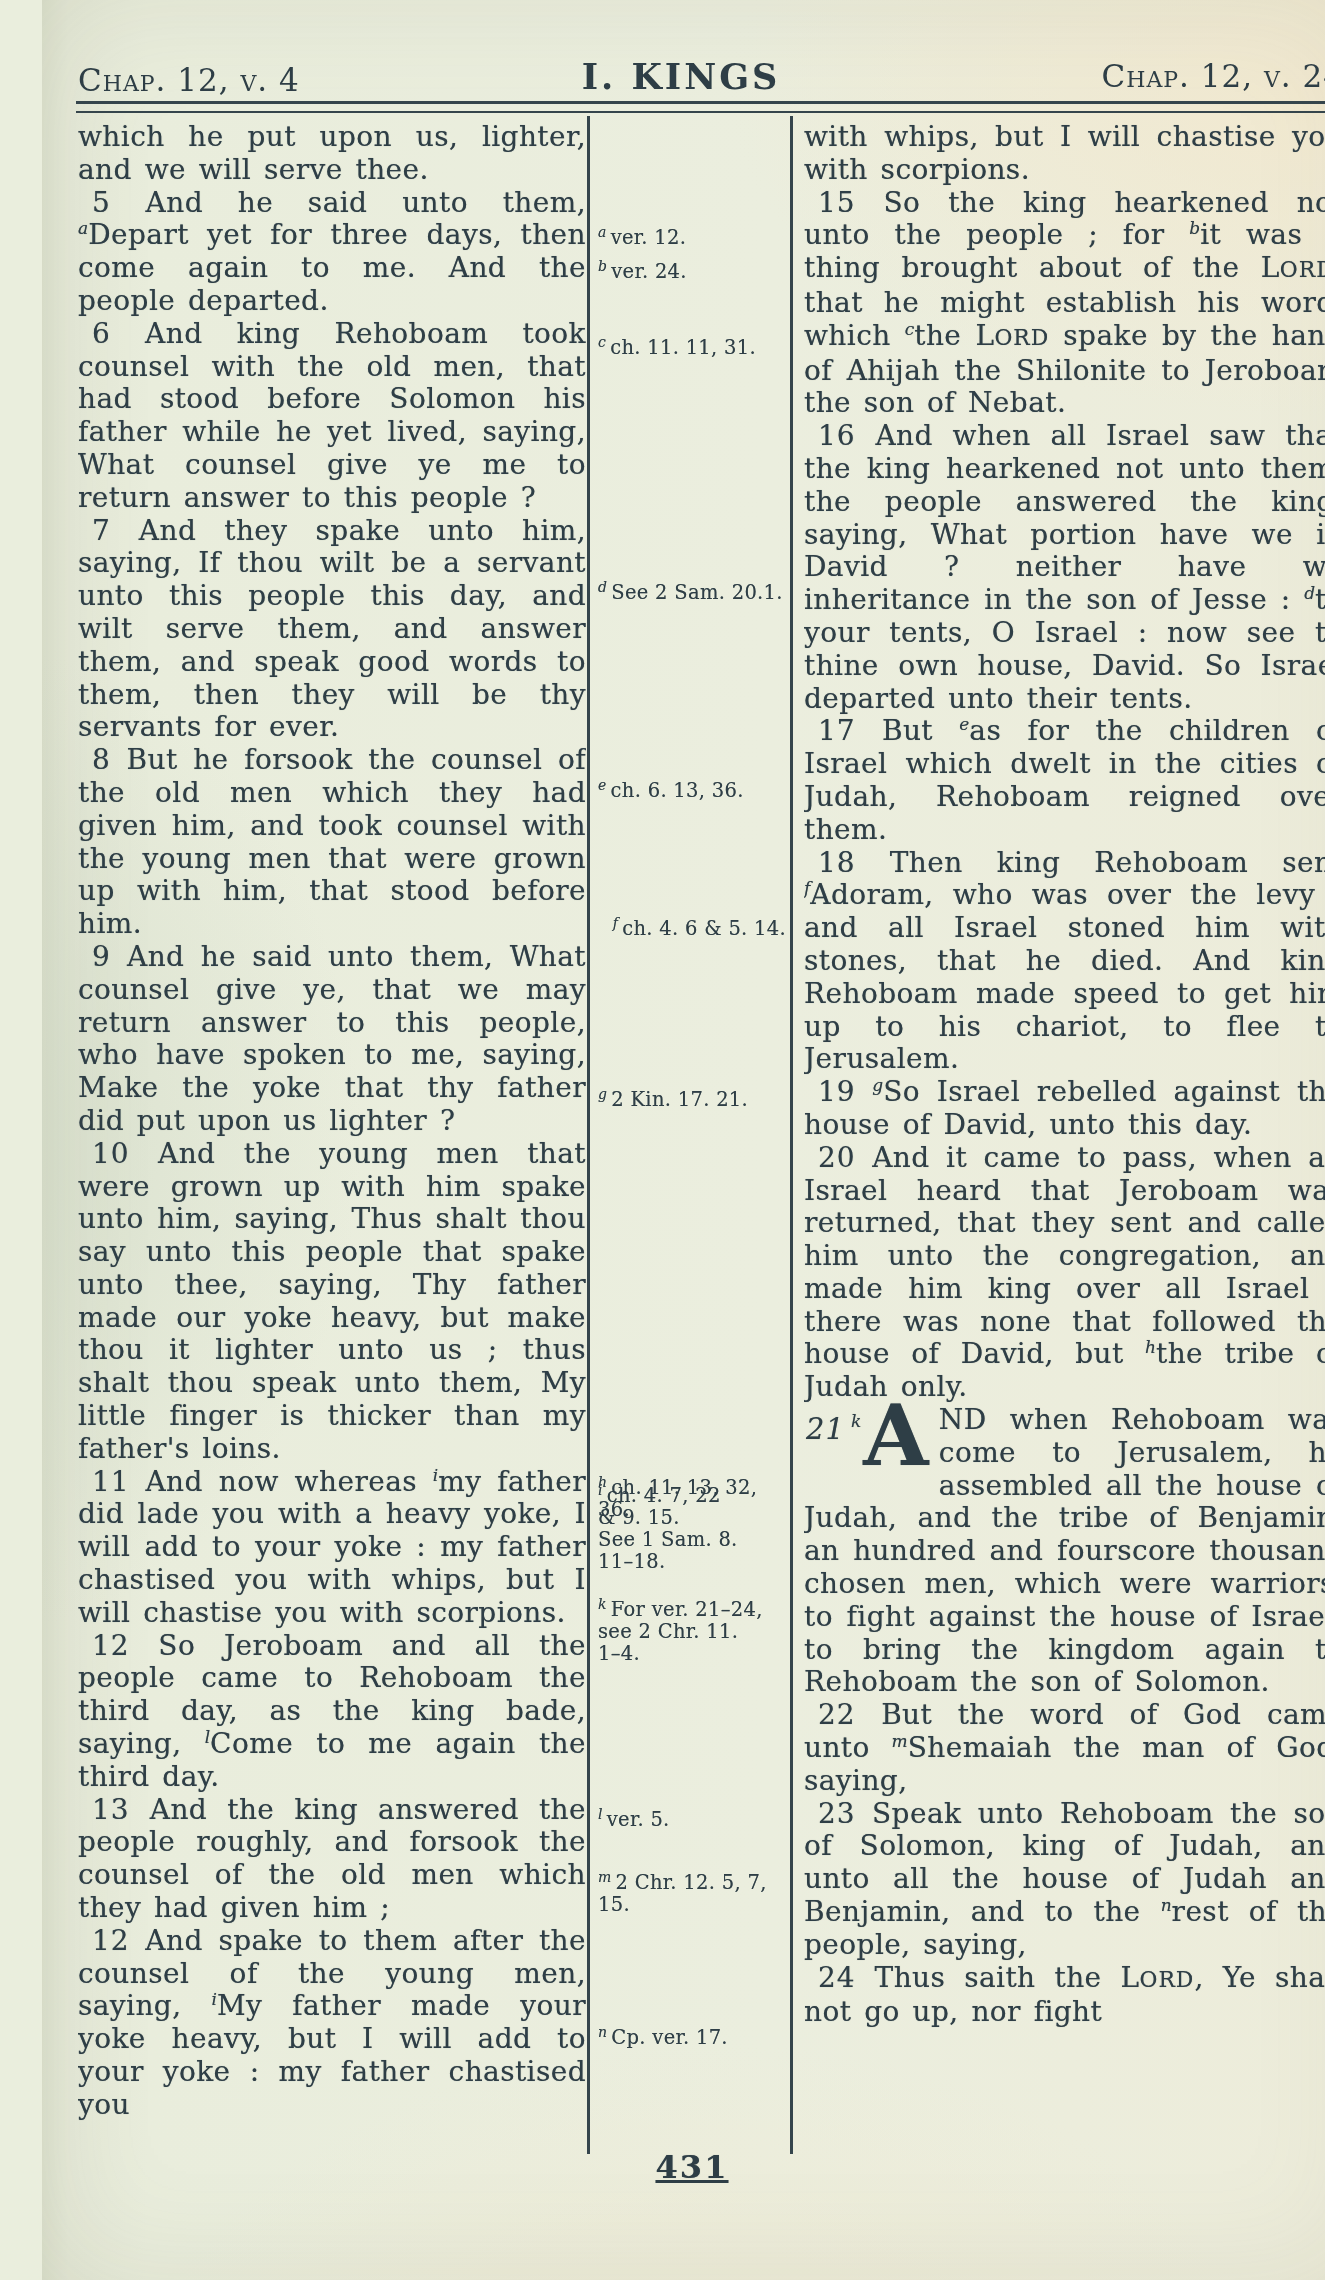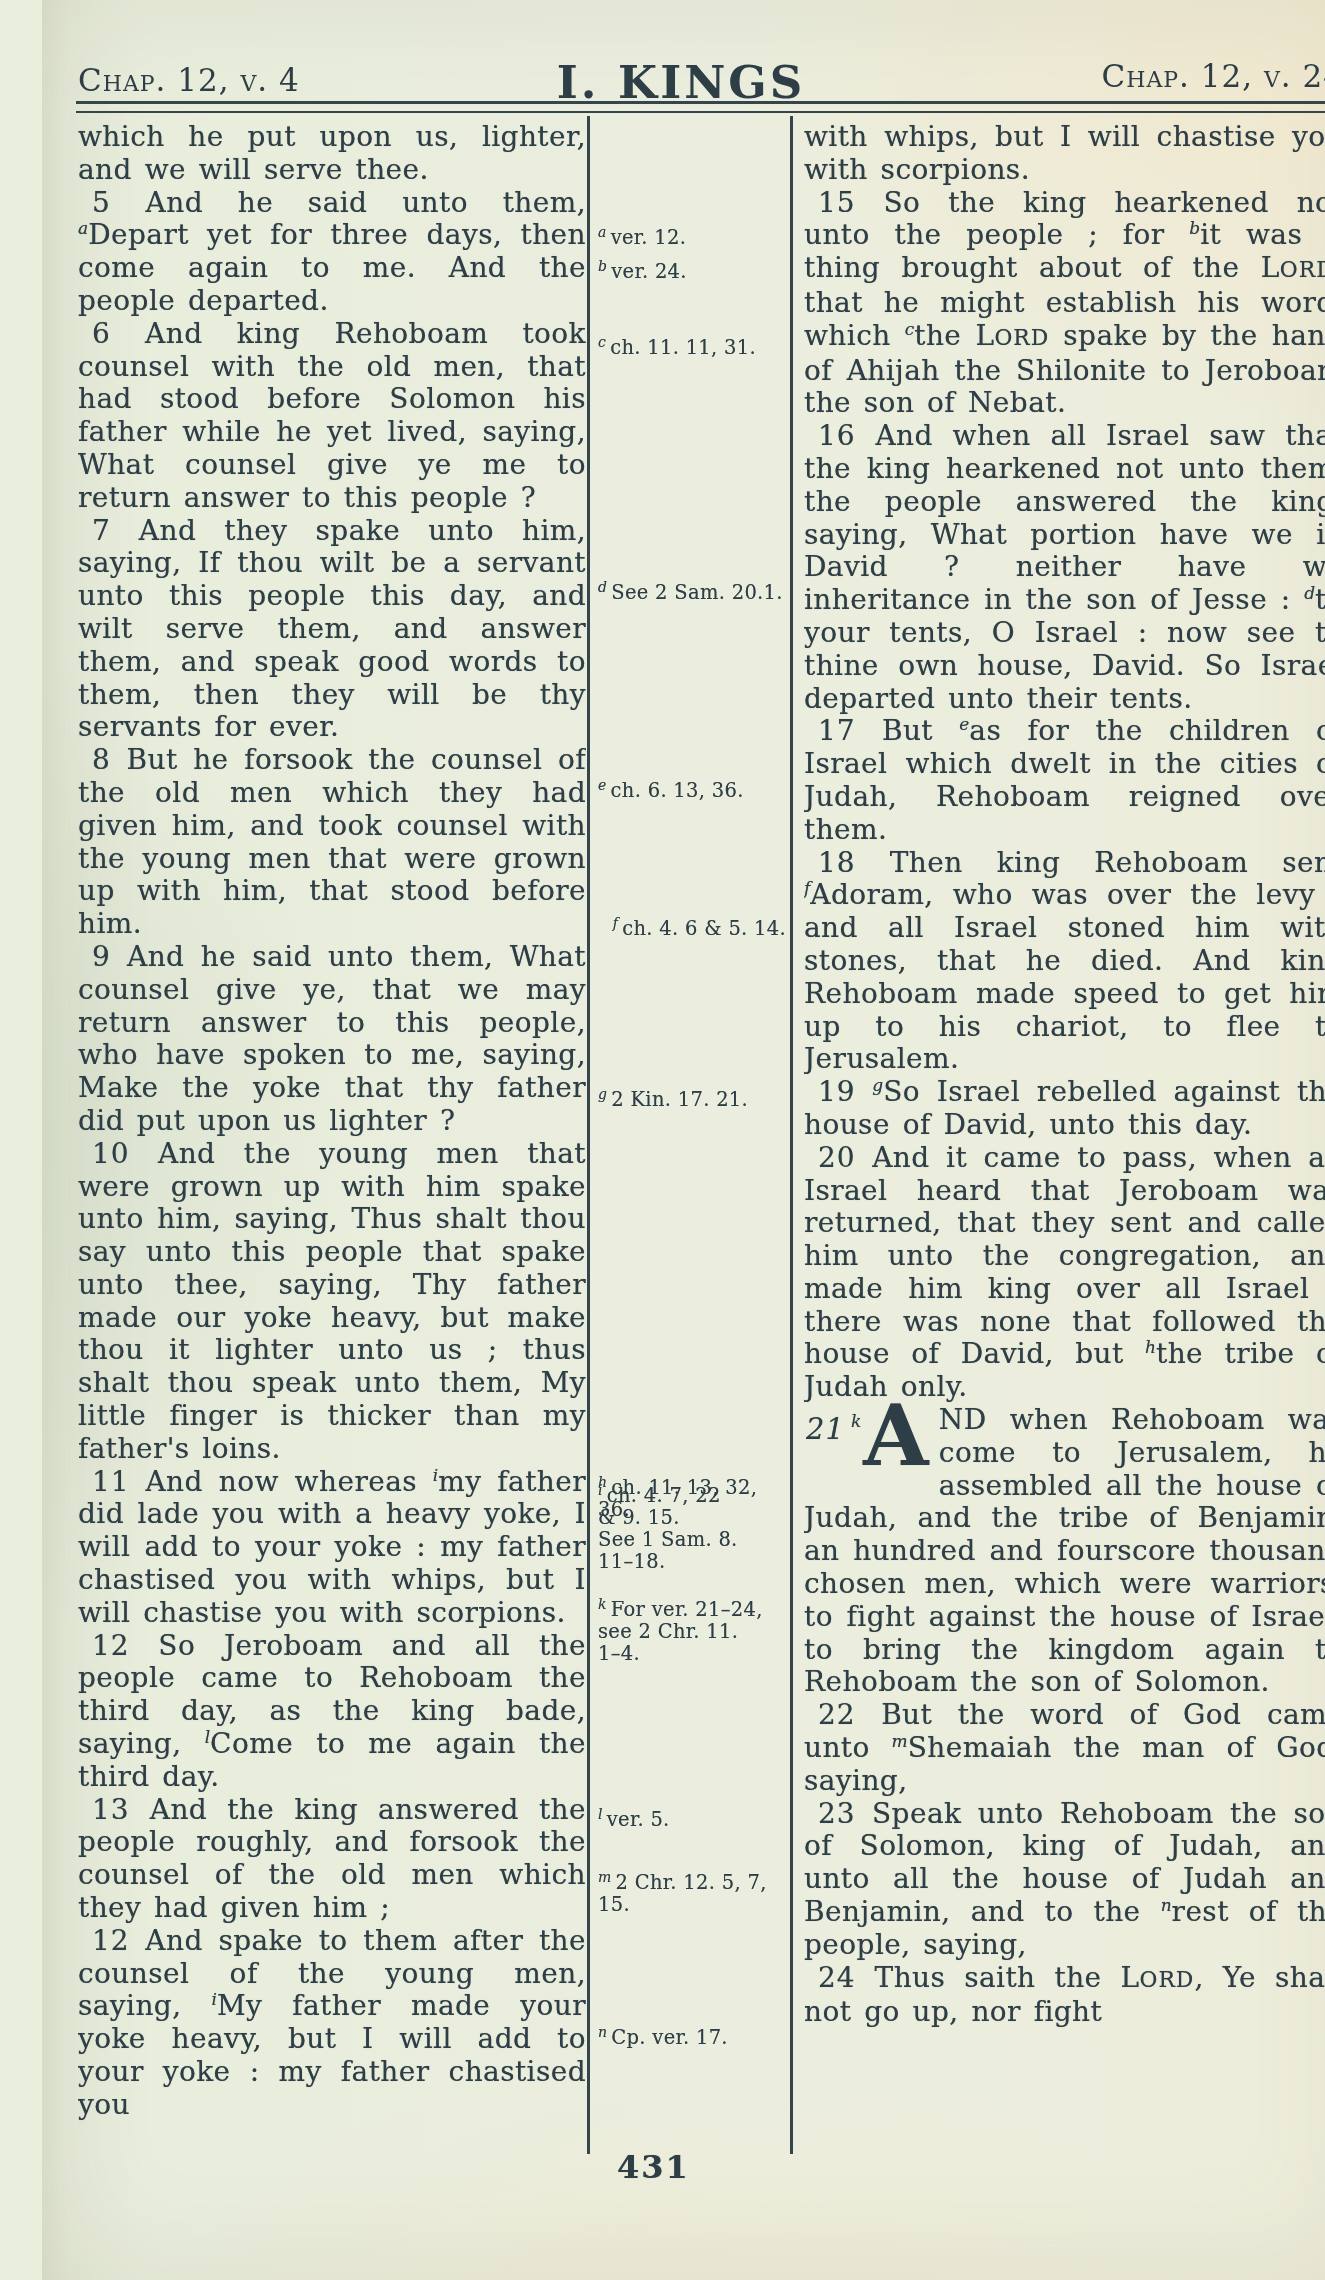--- a/index.html
+++ b/index.html
@@ -19,21 +19,21 @@
       linear-gradient(90deg,#dde2cf 0,#e5e9d8 2%,#e9edDC 8%,#ebeede 55%,#edecda 100%);
     box-shadow: inset 0 0 120px rgba(120,120,90,0.12);
     margin-left: 42px;
   }
   
   .hdr-row{position:absolute;top:56px;left:36px;width:1266px;height:44px;}
   .hdr{font-variant:small-caps;font-size:31px;letter-spacing:1px;white-space:nowrap;}
   .hdr-left{position:absolute;left:0;top:6px;}
   .hdr-right{position:absolute;right:0;top:2px;}
   .hdr-center{position:absolute;left:0;right:60px;text-align:center;top:0;
-    font-size:45px;letter-spacing:3px;font-weight:bold;white-space:nowrap;}
+    font-size:35px;letter-spacing:3px;font-weight:bold;white-space:nowrap;}
   .double-rule{position:absolute;left:34px;top:101px;width:1268px;height:7px;
     border-top:3.5px solid #35454c;border-bottom:2px solid #35454c;}
   
   .vrule{position:absolute;top:116px;width:2.5px;height:2038px;background:#35454c;}
   .vrule.left{left:545px;}
   .vrule.right{left:748px;}
   
   .col{position:absolute;top:121px;overflow:hidden;text-align:justify;
     font-size:28px;line-height:32.8px;letter-spacing:0.4px;word-spacing:3.5px;
     text-shadow:0 0 0.7px rgba(46,62,70,0.6);}
@@ -50,23 +50,23 @@
   .dcwrap sup.ref{vertical-align:30px;}
   .dc{font-size:84px;line-height:60px;font-weight:bold;display:inline-block;
      vertical-align:-8px;margin-left:2px;}
   
   #refcol{position:absolute;left:556px;top:121px;width:188px;height:2042px;
     font-size:19.5px;line-height:22px;letter-spacing:0.3px;
     text-shadow:0 0 0.6px rgba(46,62,70,0.55);}
   .refentry{position:absolute;left:0;width:188px;}
   .refletter{font-style:italic;font-size:14px;vertical-align:super;line-height:0;margin-right:4px;}
   
-  #pagenum{position:absolute;left:575px;width:150px;top:2148px;text-align:left;
+  #pagenum{position:absolute;left:575px;width:150px;top:2148px;text-align:center;
     font-size:32px;letter-spacing:2px;font-weight:bold;
-    text-shadow:0 0 0.7px rgba(46,62,70,0.6);}
+    text-shadow:0 0 0.7px rgba(46,62,70,0.6);text-decoration:underline;}
 </style>
 </head>
 <body>
 
 <div id="page">
 
   <div class="hdr-row">
     <div class="hdr hdr-left">Chap. 12, v. 4</div>
     <div class="hdr-center">I. KINGS</div>
     <div class="hdr hdr-right">Chap. 12, v. 24</div>

